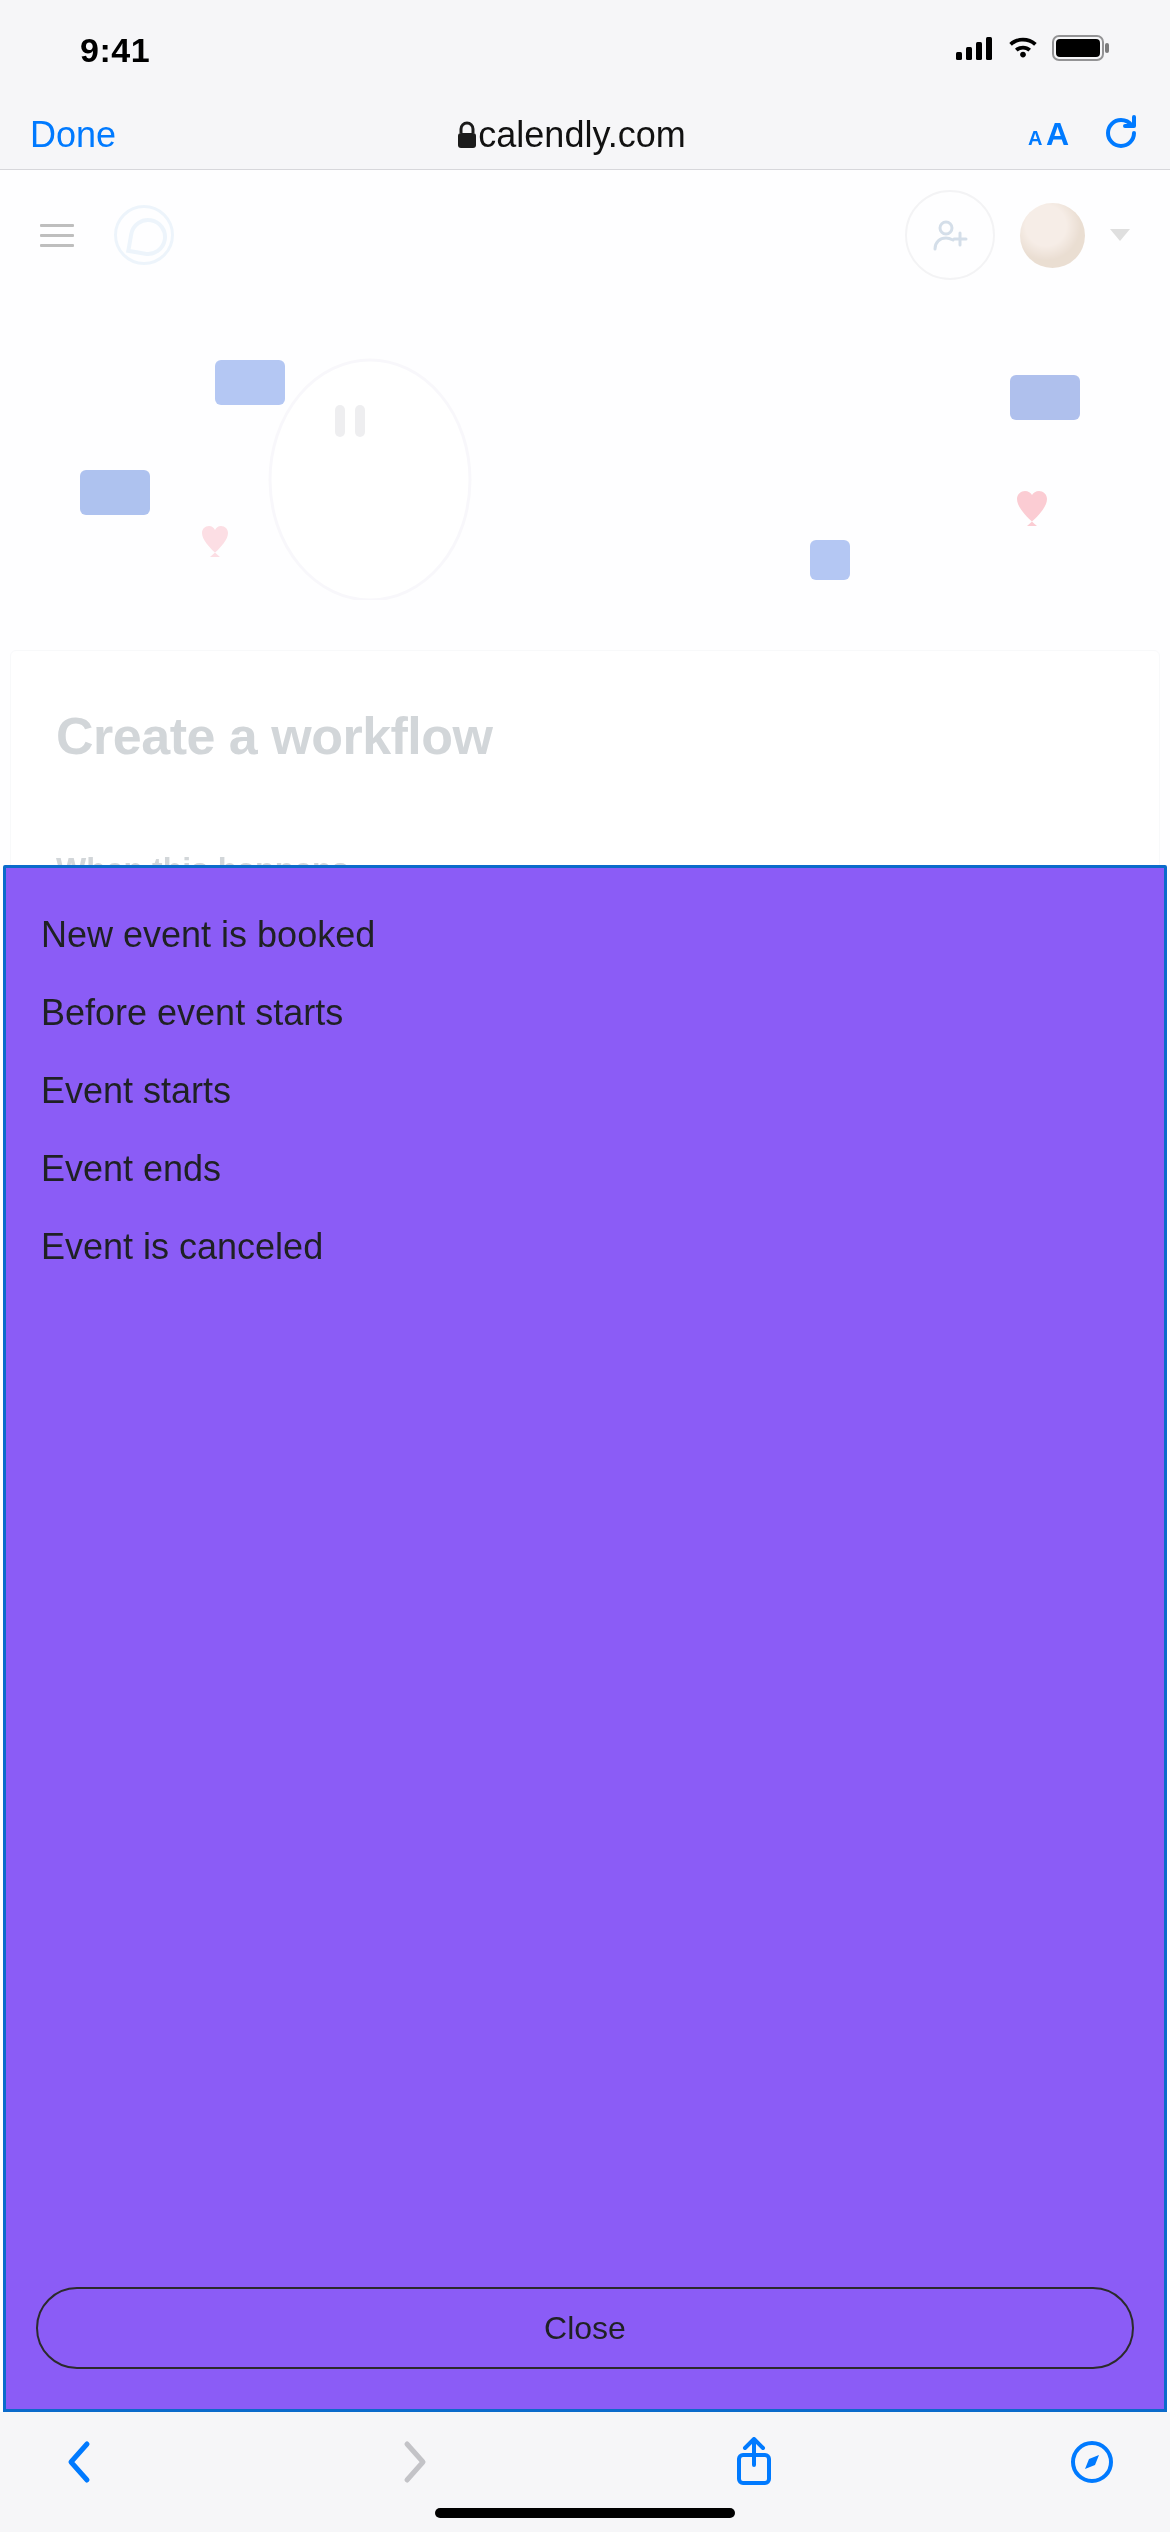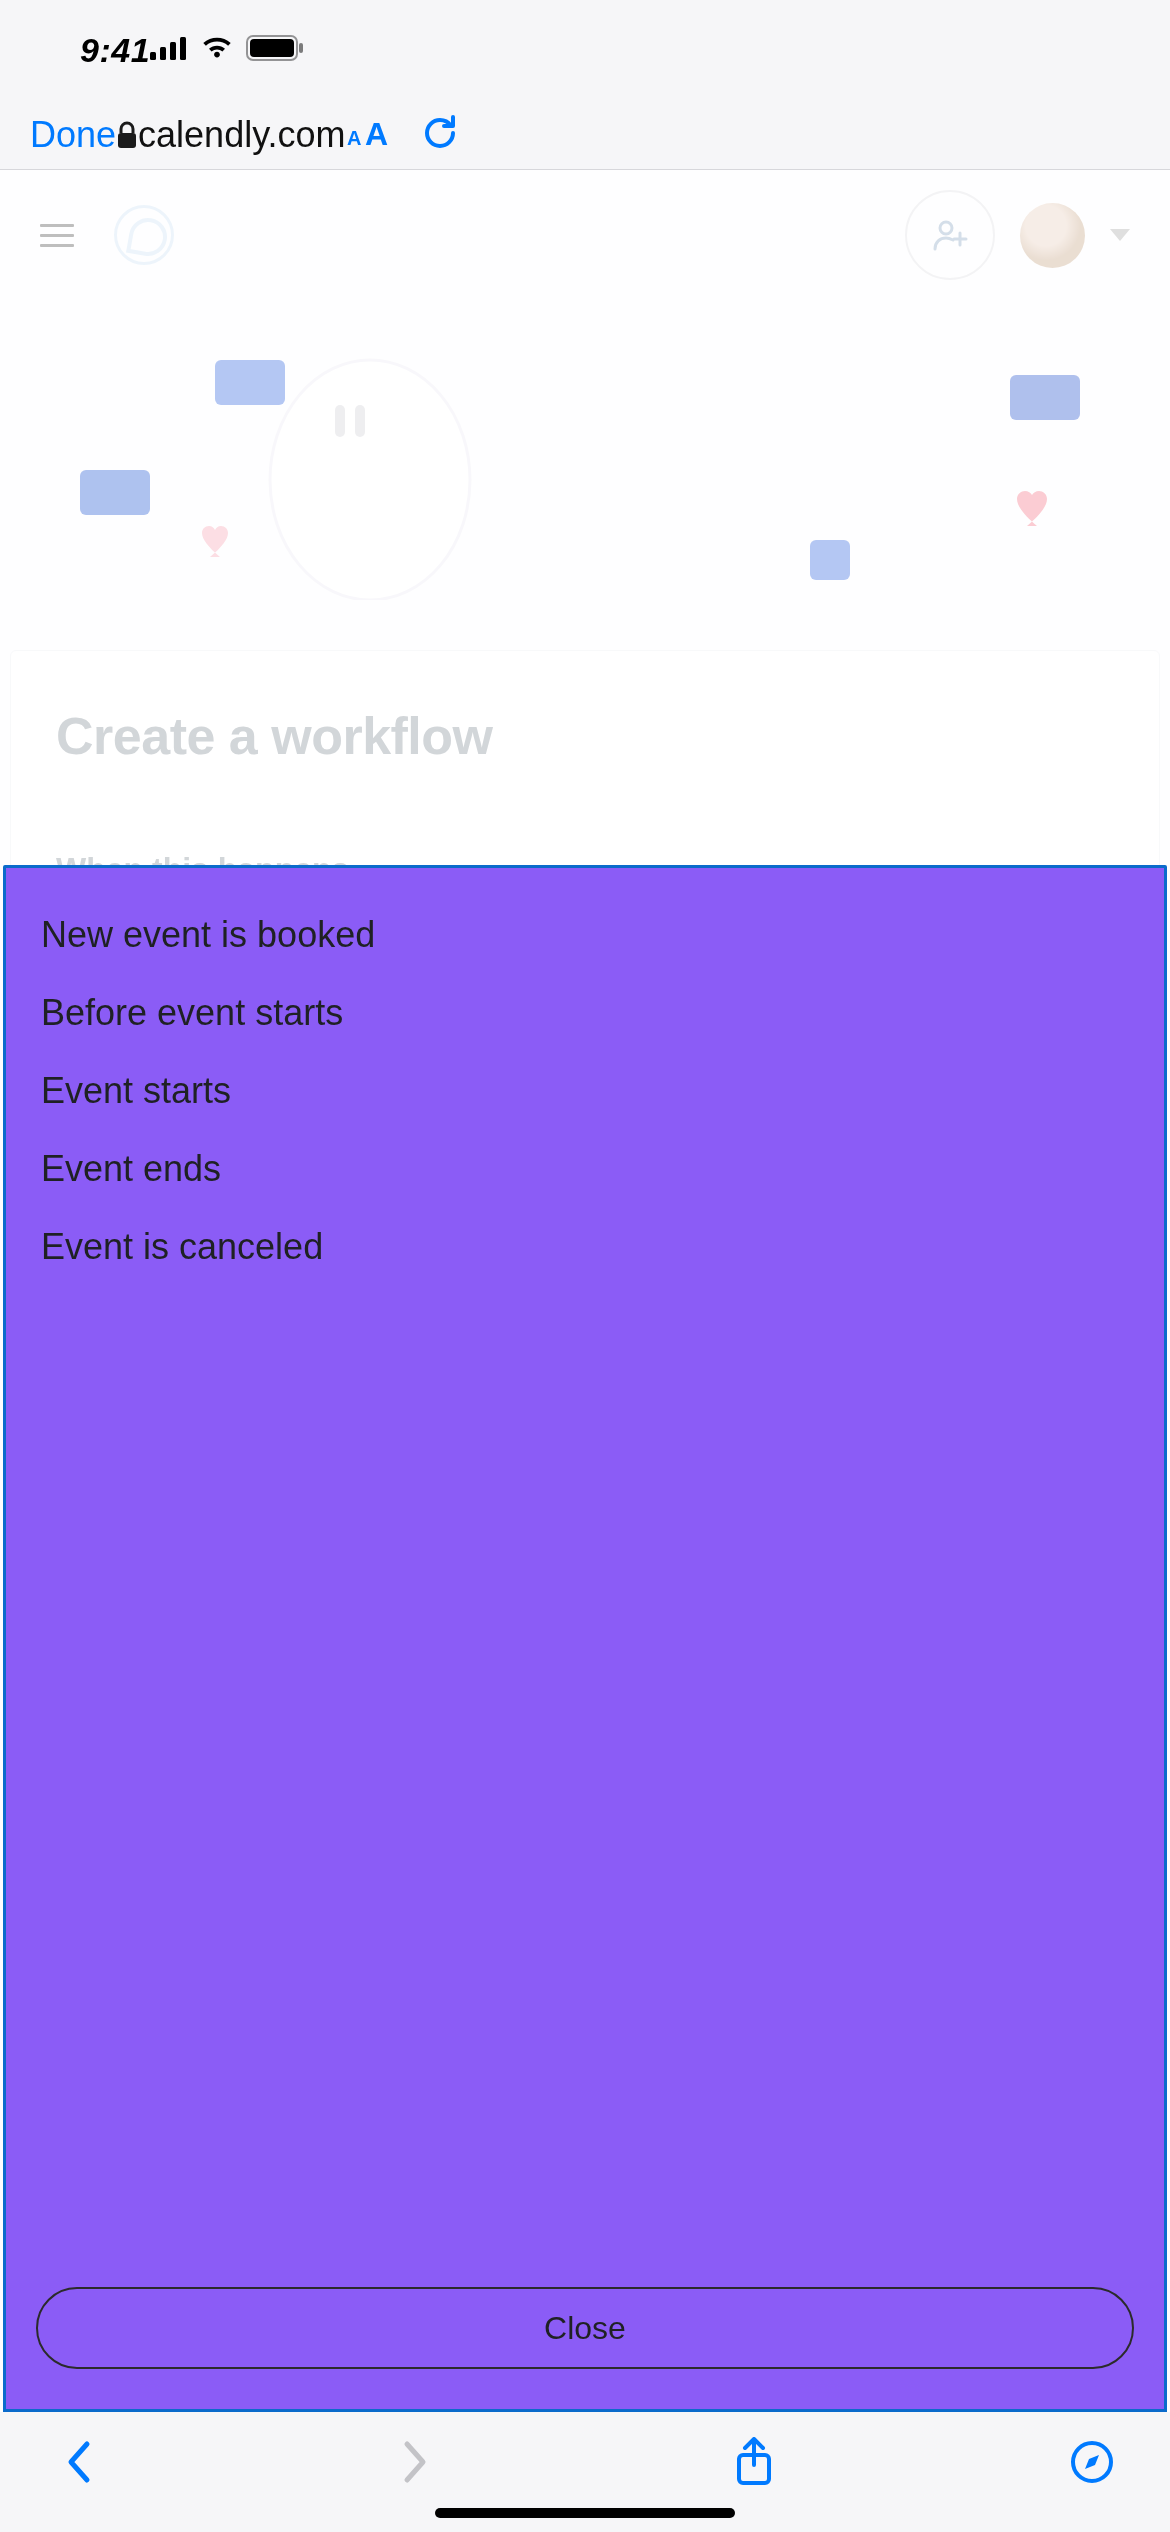--- a/index.html
+++ b/index.html
@@ -1,24 +1,24 @@
 <!DOCTYPE html>
 <html><head>
 <meta charset="utf-8">
 <style>
   * { margin: 0; padding: 0; box-sizing: border-box; font-family: -apple-system, BlinkMacSystemFont, "Segoe UI", Helvetica, Arial, sans-serif; }
   html, body { width: 1170px; height: 2532px; background: #f6f6f8; overflow: hidden; position: relative; }
 
   
-  .status-bar { height: 100px; display: flex; align-items: center; justify-content: flex-start; padding: 0 60px 0 80px; font-style: italic; }
+  .status-bar { height: 100px; display: flex; align-items: center; justify-content: space-between; padding: 0 60px 0 80px; }
   .status-time { font-size: 34px; font-weight: 600; letter-spacing: 0.5px; }
   .status-right { display: flex; align-items: center; gap: 12px; }
 
   
-  .safari-nav { height: 70px; display: flex; align-items: center; padding: 0 30px; border-bottom: 1px solid #d7d7db; }
+  .safari-nav { height: 70px; display: flex; align-items: center; justify-content: space-between; padding: 0 30px; border-bottom: 1px solid #d7d7db; }
   .safari-done { color: #007aff; font-size: 36px; font-weight: 400; }
   .safari-url { display: flex; align-items: center; font-size: 36px; font-weight: 500; color: #111; }
   .lock-icon svg { display: block; }
   .safari-actions { display: flex; align-items: center; gap: 30px; }
 
   
   .page { position: absolute; top: 170px; left: 0; right: 0; bottom: 120px; background: #fdfdfe; }
   .page-header { height: 130px; display: flex; align-items: center; justify-content: space-between; padding: 0 40px; }
   .hamburger { display: flex; flex-direction: column; gap: 7px; }
   .hamburger span { width: 34px; height: 3px; background: #555; border-radius: 1px; }

